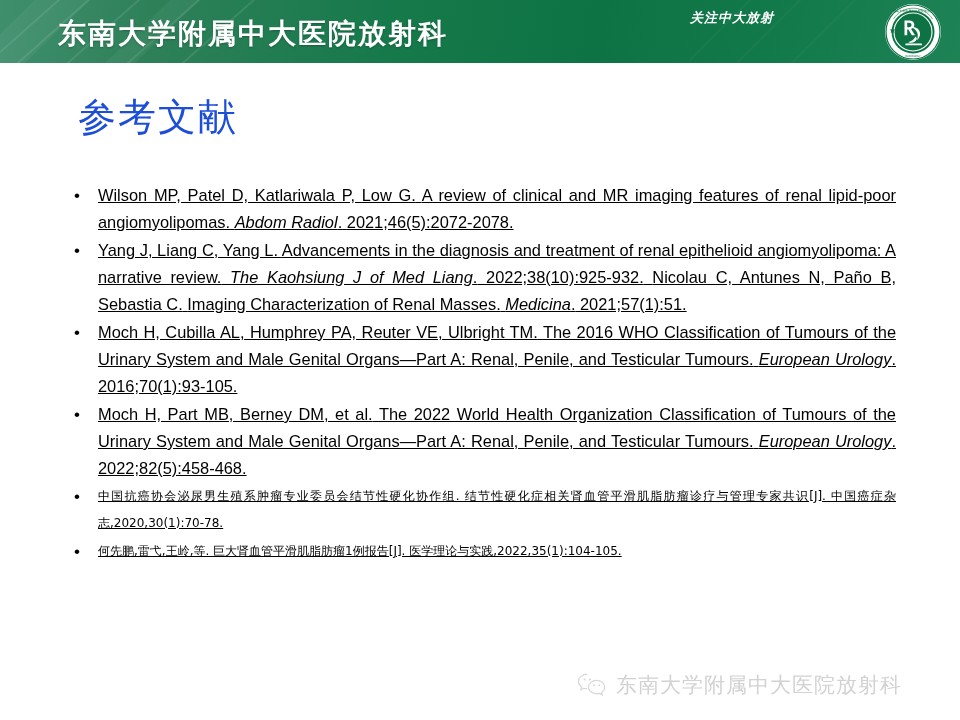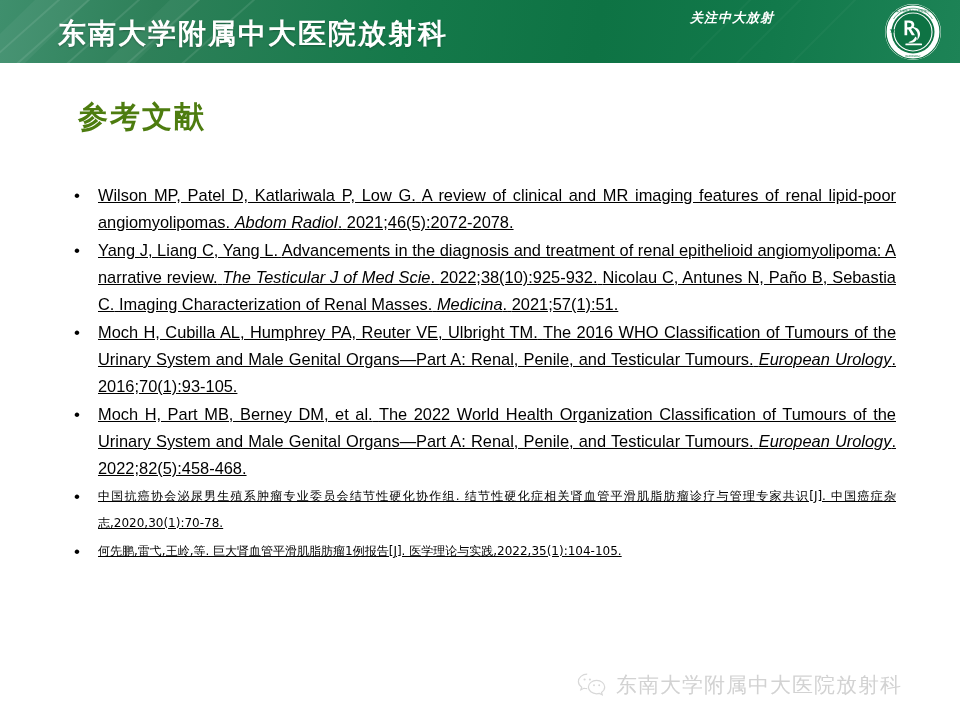--- a/index.html
+++ b/index.html
@@ -79,23 +79,23 @@
     width: 58px;
     height: 58px;
   }
 
   
   .page-title {
     position: absolute;
     left: 78px;
     top: 88px;
     font-family: "DejaVu Sans", "Liberation Sans", sans-serif;
-    font-size: 30px;
-    font-weight: bold;
-    color: #4d7c0f;
+    font-size: 38px;
+    font-weight: normal;
+    color: #1d4ed8;
     letter-spacing: 2px;
     line-height: 58px;
   }
 
   .refs {
     position: absolute;
     left: 70px;
     top: 182px;
     width: 826px;
   }
@@ -232,21 +232,21 @@
         <i>Abdom Radiol</i><span>.</span>
         <span class="seg">2021;46(5):2072-2078.</span>
       </div>
     </div>
 
     <div class="ref-item">
       <div class="ref-bullet">•</div>
       <div class="ref-text">
         <span class="seg">Yang J, Liang C, Yang L.</span>
         <span class="seg">Advancements in the diagnosis and treatment of renal epithelioid angiomyolipoma: A narrative review.</span>
-        <i>The Testicular J of Med Scie</i><span>.</span>
+        <i>The Kaohsiung J of Med Liang</i><span>.</span>
         <span class="seg">2022;38(10):925-932.</span>
         <span class="seg">Nicolau C, Antunes N, Paño B, Sebastia C.</span>
         <span class="seg">Imaging Characterization of Renal Masses.</span>
         <i>Medicina</i><span>.</span>
         <span class="seg">2021;57(1):51.</span>
       </div>
     </div>
 
     <div class="ref-item">
       <div class="ref-bullet">•</div>

